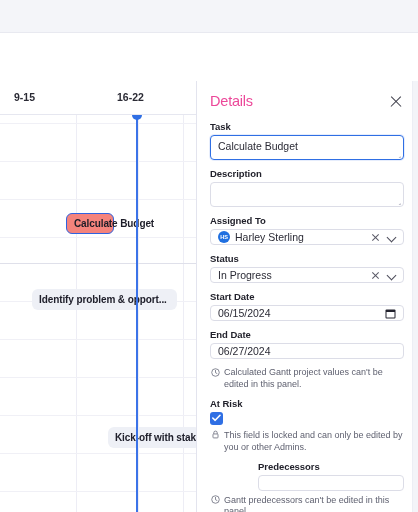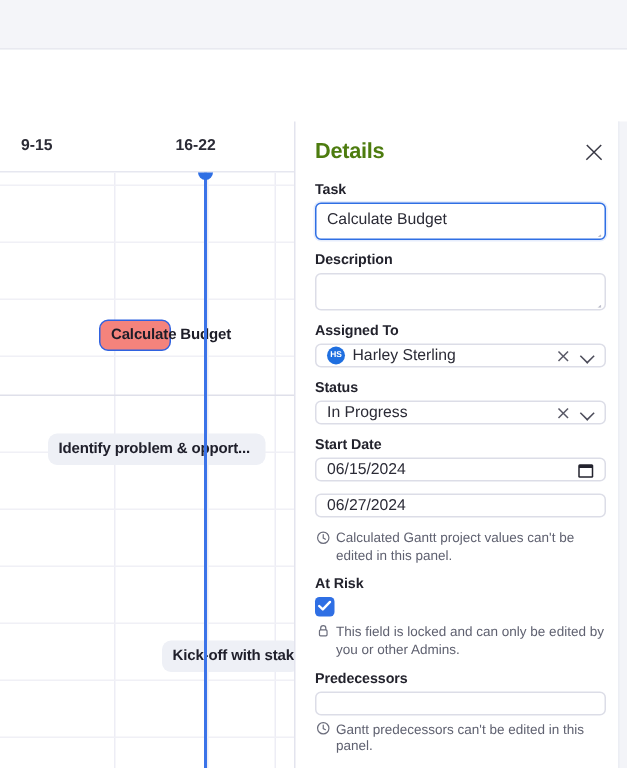--- a/index.html
+++ b/index.html
@@ -147,22 +147,22 @@
     box-sizing: border-box;
   }
   .panel-head {
     display: flex;
     align-items: flex-start;
     justify-content: space-between;
     margin-bottom: 11px;
   }
   .panel-title {
     font-size: 14.5px;
-    font-weight: 700;
-    color: #4d7c0f;
+    font-weight: 400;
+    color: #ec4899;
     letter-spacing: -0.2px;
   }
   .close-btn {
     width: 16px;
     height: 16px;
     position: relative;
     cursor: pointer;
     flex: 0 0 auto;
     margin-top: 1px;
   }
@@ -422,20 +422,21 @@
             <span class="cal-icon">
               <svg width="11" height="11" viewBox="0 0 11 11">
                 <rect x="0.5" y="1.5" width="10" height="9" rx="1" fill="#23232e"></rect>
                 <rect x="1.5" y="4" width="8" height="5.5" fill="#ffffff"></rect>
               </svg>
             </span>
           </div>
         </div>
 
         <div class="field">
+          <div class="flabel">End Date</div>
           <div class="ctrl">
             <span class="val">06/27/2024</span>
           </div>
         </div>
 
         <div class="hint">
           <span class="hicon">
             <svg width="9" height="9" viewBox="0 0 10 10">
               <circle cx="5" cy="5" r="4.2" fill="none" stroke="#6c6e7d" stroke-width="0.9"></circle>
               <path d="M5 2.6 V5.2 L6.6 6.1" fill="none" stroke="#6c6e7d" stroke-width="0.9" stroke-linecap="round"></path>
@@ -456,21 +457,21 @@
         <div class="hint">
           <span class="hicon">
             <svg width="9" height="9" viewBox="0 0 10 10">
               <path d="M3.1 4.4 V3.1 a1.9 1.9 0 0 1 3.8 0 V4.4" fill="none" stroke="#6c6e7d" stroke-width="0.9"></path>
               <rect x="2.2" y="4.4" width="5.6" height="4.4" rx="0.8" fill="none" stroke="#6c6e7d" stroke-width="0.9"></rect>
             </svg>
           </span>
           <span class="htext">This field is locked and can only be edited by you or other Admins.</span>
         </div>
 
-        <div class="field" style="margin-bottom:4px;">
+        <div class="field" style="margin-bottom:4px;margin-left:48px;">
           <div class="flabel">Predecessors</div>
           <div class="ctrl">
             <span class="val"></span>
           </div>
         </div>
 
         <div class="hint">
           <span class="hicon">
             <svg width="9" height="9" viewBox="0 0 10 10">
               <circle cx="5" cy="5" r="4.2" fill="none" stroke="#6c6e7d" stroke-width="0.9"></circle>

